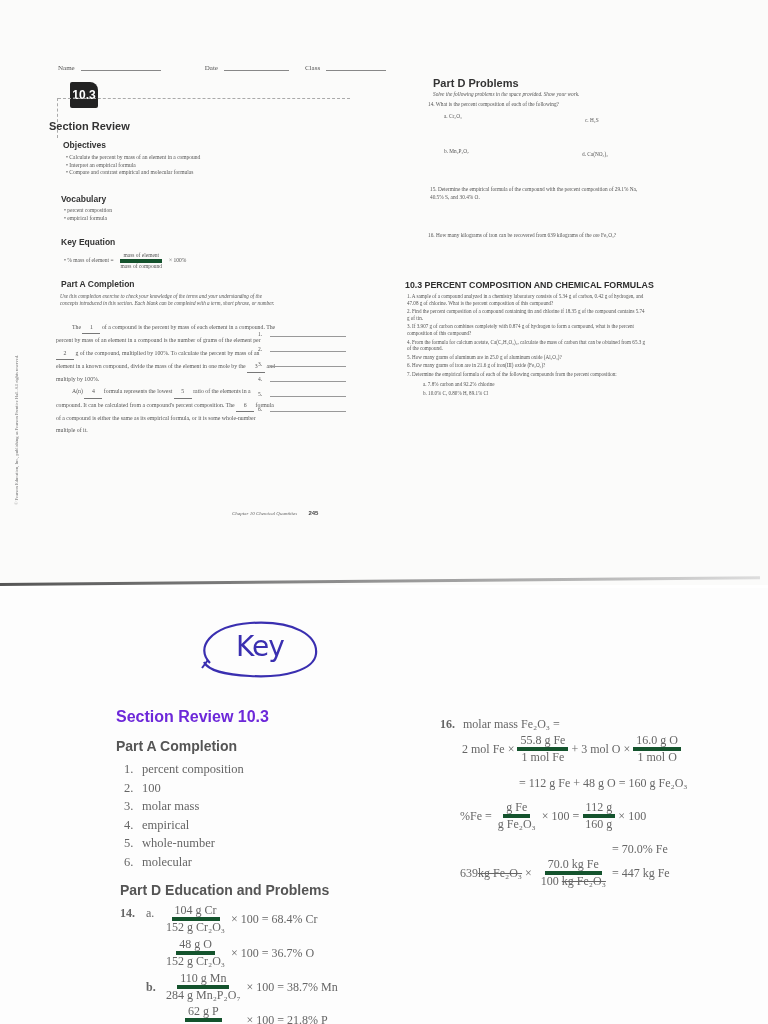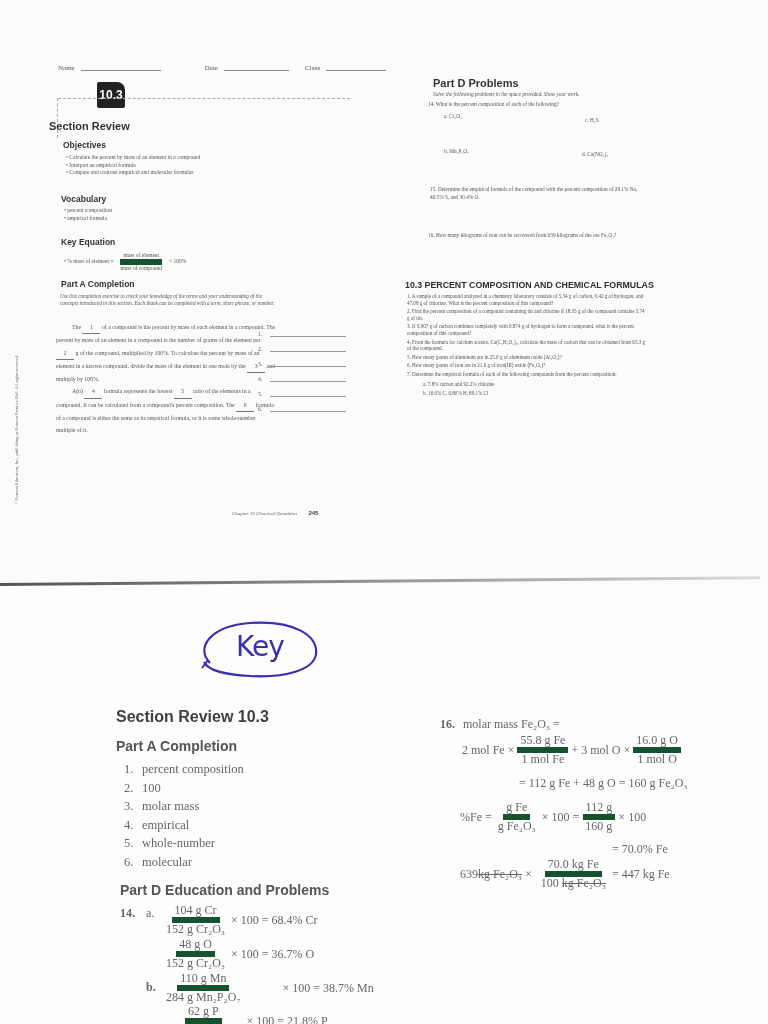--- a/index.html
+++ b/index.html
@@ -15,21 +15,21 @@
   .right-edge { position: absolute; right: 2px; top: 590px; width: 1px; height: 40px; background: #aaa; }
   .abs { position: absolute; }
 
   
   .hdr-fields { left: 58px; top: 64px; font-size: 7px; color: #555; display: flex; gap: 4px; }
   .hdr-fields span.lbl { margin-right: 2px; }
   .hdr-fields span.line { display: inline-block; border-bottom: 1px solid #888; height: 7px; }
 
   .badge { left: 70px; top: 82px; width: 28px; height: 26px; background: #222; color: #fff;
     font-family: "Liberation Sans", sans-serif; font-weight: bold; font-size: 12px;
-    display: flex; align-items: center; justify-content: center; border-radius: 2px 8px 2px 2px; margin-left: 27px; }
+    display: flex; align-items: center; justify-content: center; border-radius: 2px 8px 2px 2px; }
   .title { left: 108px; top: 79px; font-family: "Liberation Sans", sans-serif; font-weight: bold;
     font-size: 12.5px; color: #333; line-height: 16px; letter-spacing: 0.2px; }
   .dashed-rule { left: 58px; top: 98px; width: 292px; border-top: 1px dashed #aaa; }
 
   .h-section { font-family: "Liberation Sans", sans-serif; font-weight: bold; color: #333; }
   .small { font-size: 5.5px; color: #555; line-height: 7.5px; }
   .bullets { list-style: none; }
   .bullets li::before { content: "• "; }
   .italic { font-style: italic; }
 
@@ -45,29 +45,29 @@
     position: absolute; left: 0; top: 205px; white-space: nowrap; font-size: 4.5px; color: #777; }
 
   .footer { left: 232px; top: 510px; font-size: 5px; color: #666; font-style: italic; }
   .footer b { font-style: normal; font-family: "Liberation Sans", sans-serif; font-size: 6px; margin-left: 10px; color: #444; }
 
   
   .rq { font-size: 5.3px; color: #555; line-height: 7.5px; }
 
   
   .key-oval { left: 190px; top: 618px; width: 132px; height: 62px; }
-  .ak-title { left: 116px; top: 708px; font-family: "Liberation Sans", sans-serif; font-weight: bold; font-size: 16px; color: #404040; }
+  .ak-title { left: 116px; top: 708px; font-family: "Liberation Sans", sans-serif; font-weight: bold; font-size: 16px; color: #6d28d9; }
   .ak-partA { left: 116px; top: 738px; font-family: "Liberation Sans", sans-serif; font-weight: bold; font-size: 14px; color: #555; }
   .ak-list { left: 124px; top: 760px; font-size: 12.5px; color: #666; line-height: 18.5px; list-style: none; }
   .ak-list .n { display: inline-block; width: 18px; }
   .ak-partD { left: 120px; top: 882px; font-family: "Liberation Sans", sans-serif; font-weight: bold; font-size: 14px; color: #555; }
 
   .eq { font-size: 12px; color: #666; display: flex; align-items: center; white-space: nowrap; }
   .frac { display: inline-flex; flex-direction: column; align-items: center; margin: 0 3px; line-height: 13px; }
-  .frac .num { border-bottom: 6px solid #14532d; padding: 0 3px; }
+  .frac .num { border-bottom: 4px solid #14532d; padding: 0 3px; }
   .frac .den { padding: 0 3px; }
   .strike { text-decoration: line-through; }
 </style>
 </head>
 <body>
 
 <div class="page-top">
 
   <div class="abs hdr-fields">
     <span class="lbl">Name</span>
@@ -222,21 +222,21 @@
   <span>× 100 = 68.4% Cr</span>
 </div>
 <div class="abs eq" style="left:160px;top:938px;">
   <span class="frac">
       <span class="num">48 g O</span>
       <span class="den">152 g Cr₂O₃</span>
     </span>
   <span>× 100 = 36.7% O</span>
 </div>
 <div class="abs" style="left:146px;top:980px;font-size:12px;color:#666;font-weight:bold;">b.</div>
-<div class="abs eq" style="left:160px;top:972px;gap:36px;">
+<div class="abs eq" style="left:160px;top:972px;">
   <span class="frac">
       <span class="num">110 g Mn</span>
       <span class="den">284 g Mn₂P₂O₇</span>
     </span>
   <span>× 100 = 38.7% Mn</span>
 </div>
 <div class="abs eq" style="left:160px;top:1005px;">
   <span class="frac">
       <span class="num">62 g P</span>
       <span class="den">284 g Mn₂P₂O₇</span>

